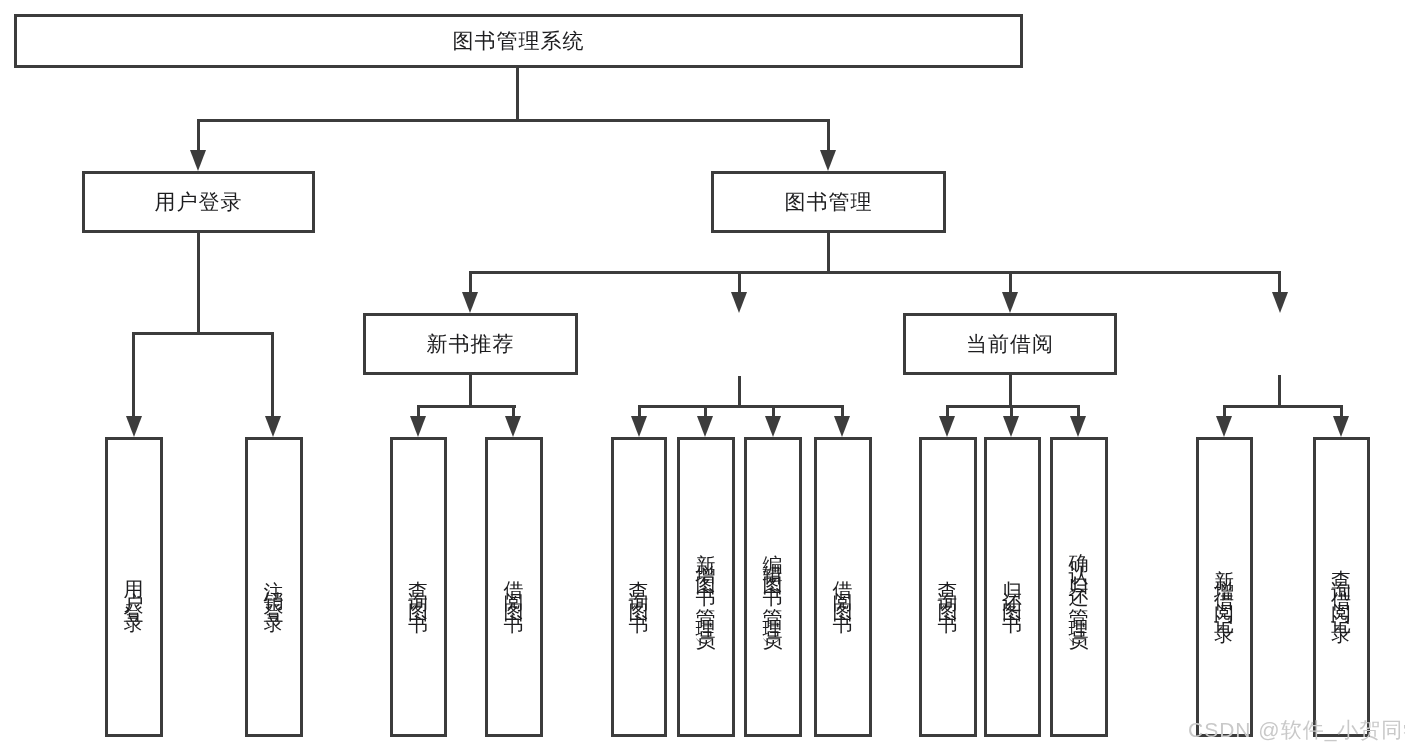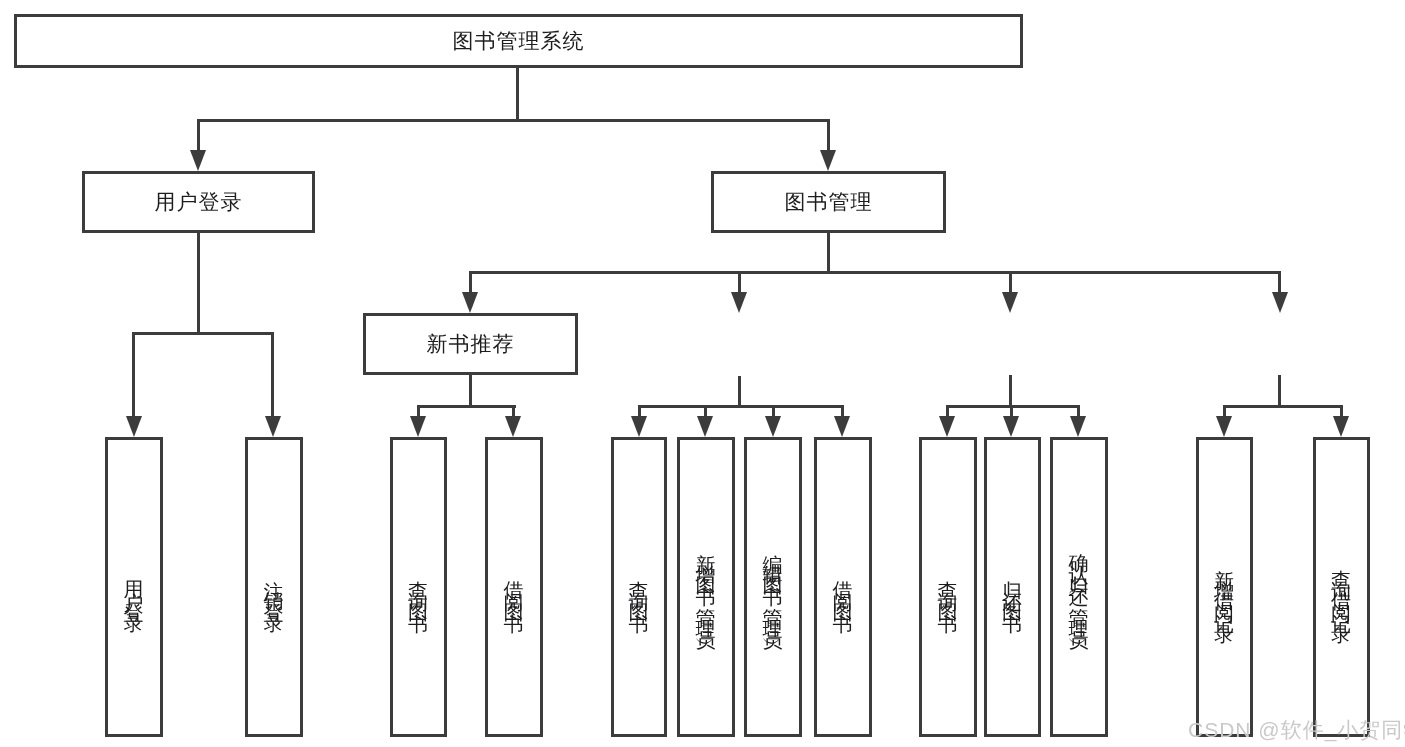--- a/index.html
+++ b/index.html
@@ -67,20 +67,23 @@
 
   <div class="box" style="left:711px;top:171px;width:235px;height:62px;">
     <span>图书管理</span>
   </div>
 
   <div class="box" style="left:363px;top:313px;width:215px;height:62px;">
     <span>新书推荐</span>
   </div>
 
 
+  <div class="box" style="left:903px;top:313px;width:214px;height:62px;">
+    <span>当前借阅</span>
+  </div>
 
 
   <div class="box leaf" style="left:105px;top:437px;width:58px;height:300px;">
     <span class="vtext">用户登录</span>
   </div>
 
   <div class="box leaf" style="left:245px;top:437px;width:58px;height:300px;">
     <span class="vtext">注销登录</span>
   </div>
 

